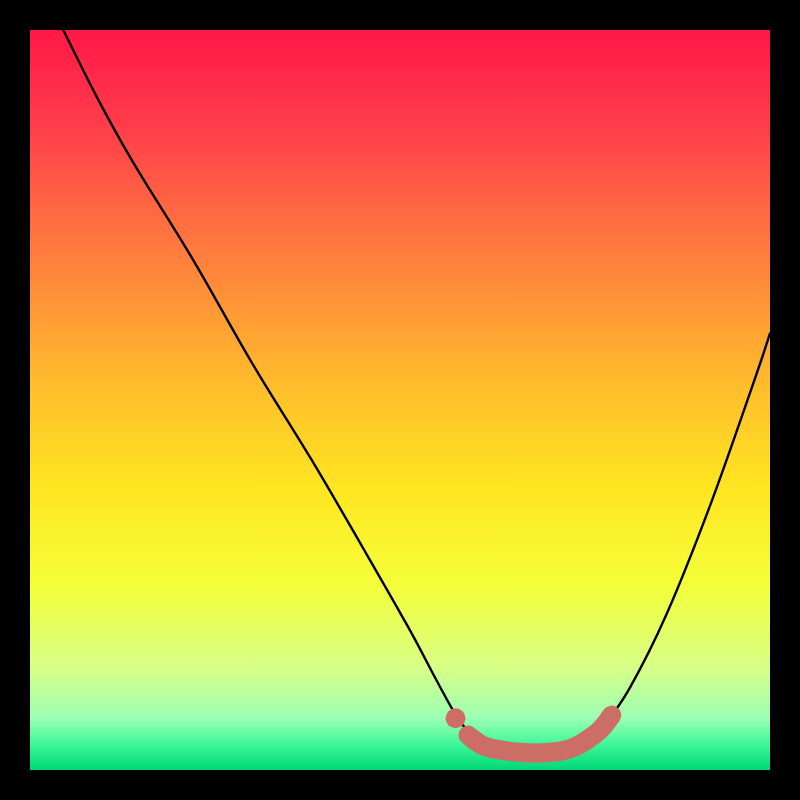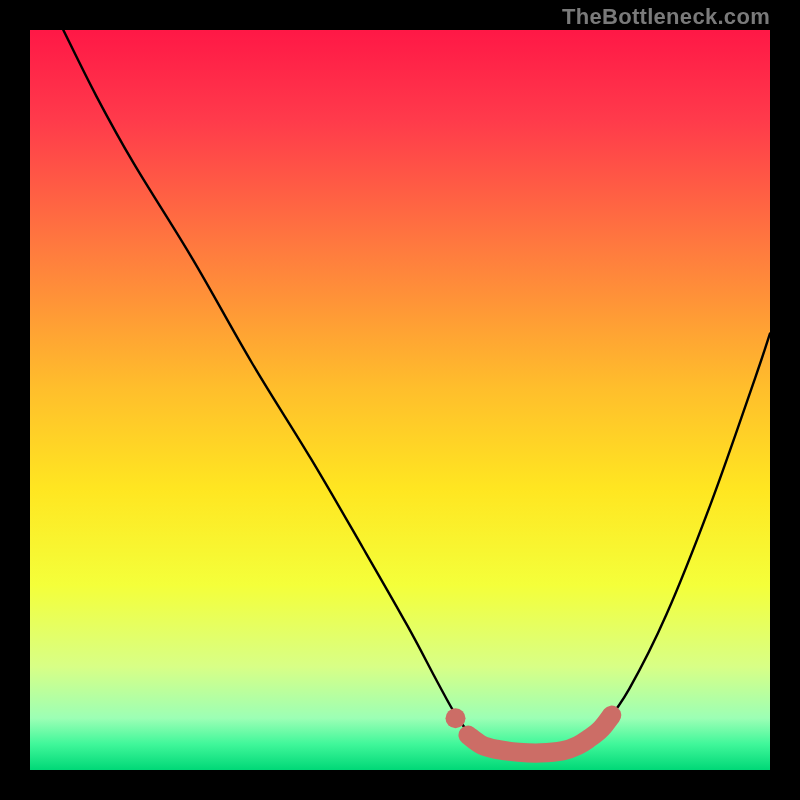--- a/index.html
+++ b/index.html
@@ -39,21 +39,20 @@
     right: 30px;
     font: 600 22px Arial, Helvetica, sans-serif;
     color: #7a7a7a;
     letter-spacing: 0.3px;
   }
 </style>
 </head>
 <body>
 
 <div class="stage">
-  <div class="watermark">TheBottleneck.com</div>
 
   <div class="plot">
     <svg class="gradient" viewBox="0 0 100 100" preserveAspectRatio="none">
       <defs>
         <linearGradient id="bg" x1="0" y1="0" x2="0" y2="1">
             <stop offset="0%" stop-color="#ff1846"></stop>
             <stop offset="12%" stop-color="#ff3a4b"></stop>
             <stop offset="30%" stop-color="#ff7c3e"></stop>
             <stop offset="48%" stop-color="#ffbd2c"></stop>
             <stop offset="62%" stop-color="#ffe621"></stop>

